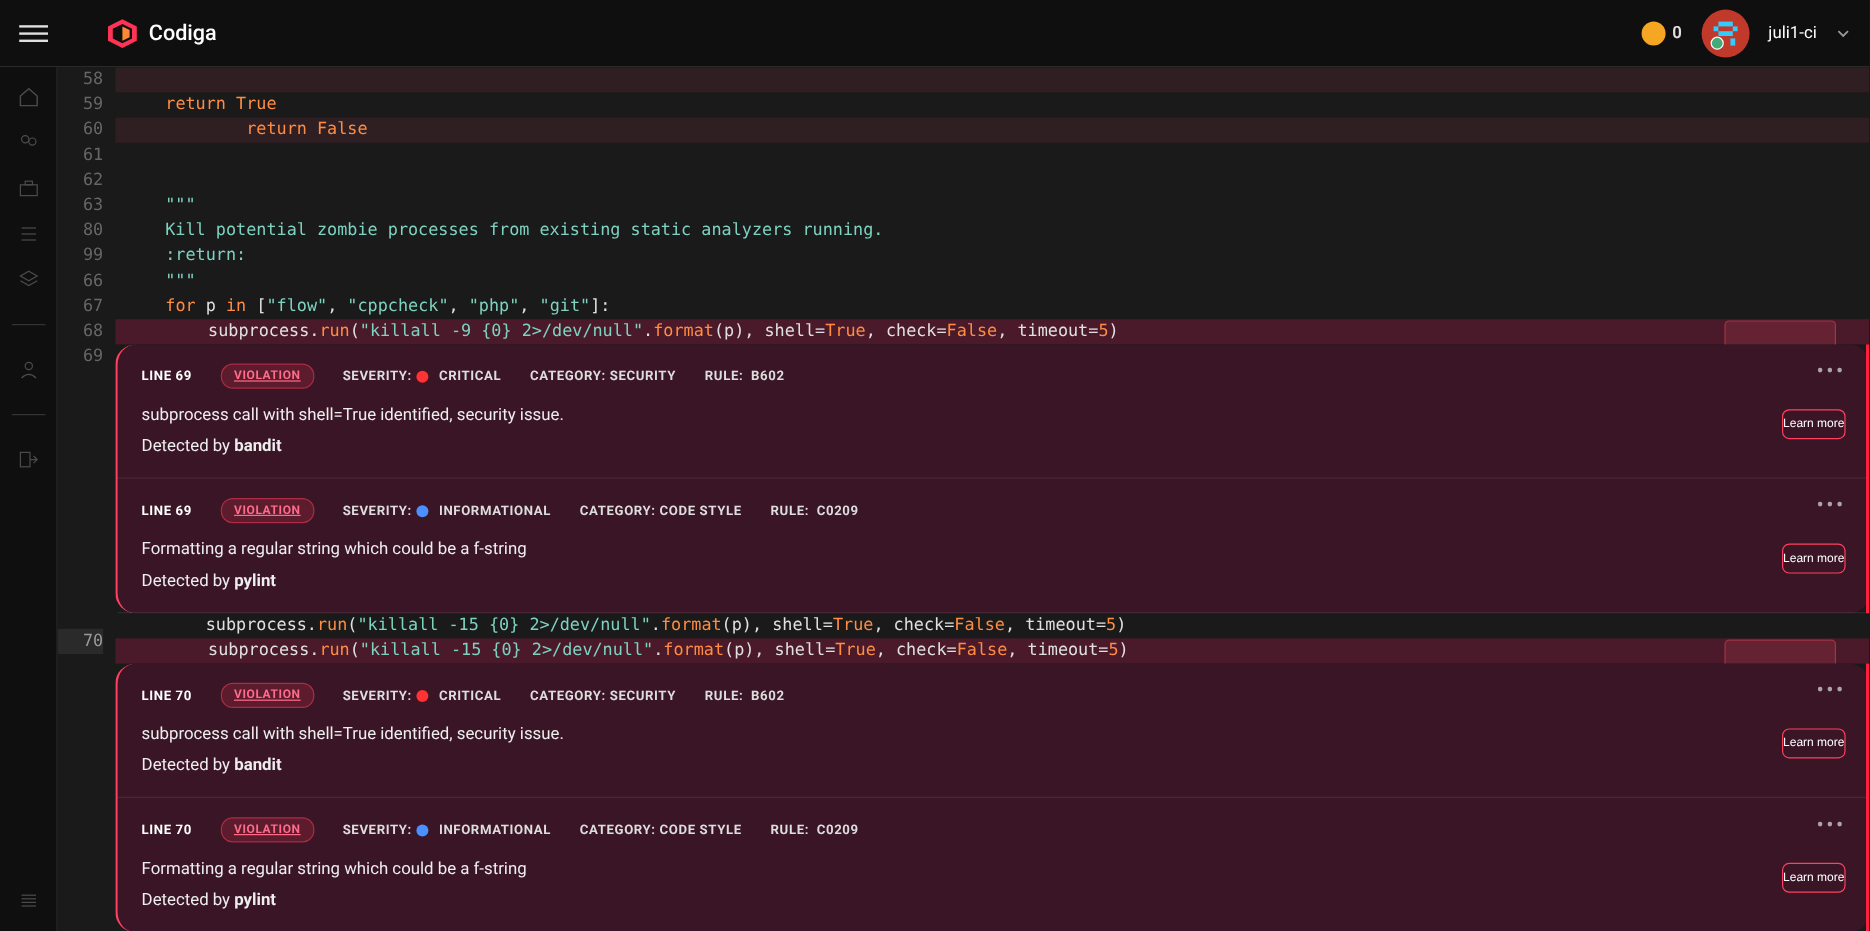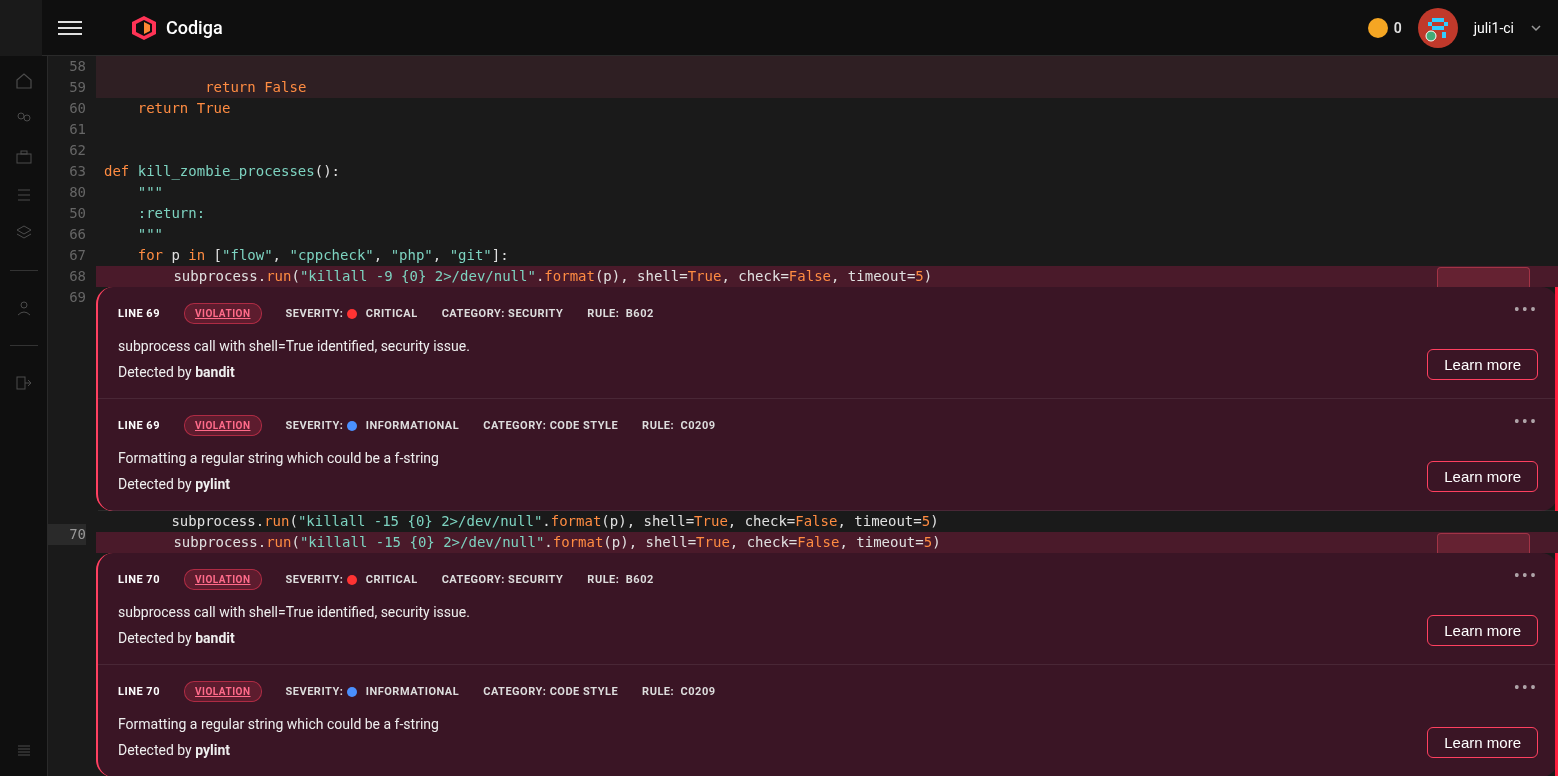--- a/index.html
+++ b/index.html
@@ -13,21 +13,20 @@
 }
 
 
 .header {
   height: 56px;
   background: #0f0f0f;
   display: flex;
   align-items: center;
   padding: 0 16px;
   border-bottom: 1px solid #2a2a2a;
-  margin-left: 42px;
 }
 .hamburger { width: 24px; height: 24px; display: flex; flex-direction: column; justify-content: center; gap: 4px; cursor: pointer; }
 .hamburger span { height: 2px; background: #e0e0e0; }
 .logo { display: flex; align-items: center; gap: 8px; margin-left: 48px; }
 .logo-icon { width: 28px; height: 28px; }
 .logo-text { font-size: 18px; font-weight: 500; color: #fff; }
 .header-right { margin-left: auto; display: flex; align-items: center; gap: 16px; }
 .cookie-badge { display: flex; align-items: center; gap: 6px; font-size: 14px; font-weight: 600; }
 .cookie-icon { width: 20px; height: 20px; background: #f5a623; border-radius: 50%; position: relative; }
 .avatar { width: 40px; height: 40px; border-radius: 50%; background: #c0392b; display: flex; align-items: center; justify-content: center; position: relative; }
@@ -110,27 +109,27 @@
 .sev-dot { width: 10px; height: 10px; border-radius: 50%; display: inline-block; margin-right: 6px; vertical-align: middle; }
 .sev-crit { background: #ff3333; }
 .sev-info { background: #4a90ff; }
 .vio-msg { margin-top: 14px; font-size: 14px; color: #eee; }
 .vio-detect { margin-top: 10px; font-size: 14px; color: #eee; }
 .vio-detect .tool { font-weight: 700; }
 .vio-more { position: absolute; right: 20px; top: 12px; cursor: pointer; opacity: 0.7; font-size: 18px; letter-spacing: 2px; }
 .learn-more {
   position: absolute;
   right: 20px;
-  bottom: 18px;
+  bottom: 32px;
   background: transparent;
   border: 1px solid #ff4060;
   color: #fff;
-  padding: 6px 16px;
+  padding: 6px 0;
   border-radius: 6px;
-  font-size: 15px;
+  font-size: 10px;
   cursor: pointer;
 }
 .right-border-red { position: absolute; right: 0; top: 0; bottom: 0; width: 3px; background: #ff2040; }
 </style>
 </head>
 <body>
 
 <div class="header">
   <div class="hamburger">
     <span></span>
@@ -212,39 +211,39 @@
 
   <div class="main">
     <div class="gutter" id="gutter">
         <div class="ln">58</div>
         <div class="ln">59</div>
         <div class="ln">60</div>
         <div class="ln">61</div>
         <div class="ln">62</div>
         <div class="ln">63</div>
         <div class="ln">80</div>
-        <div class="ln">50</div>
+        <div class="ln">99</div>
         <div class="ln">66</div>
         <div class="ln">67</div>
         <div class="ln">68</div>
         <div class="ln">69</div>
         <div style="height: 216px;"></div>
         <div class="ln hl">70</div>
         <div class="ln" style="background: rgb(221, 221, 221); height: 0px;"></div>
         <div class="ln"></div>
         <div style="height: 216px;"></div>
       </div>
     <div class="code-area" id="code-area">
         <div class="code-line hl"></div>
+        <div class="code-line"><span>    </span><span class="kw">return </span><span class="val">True</span></div>
         <div class="code-line hl"><span>            </span><span class="kw">return </span><span class="val">False</span></div>
-        <div class="code-line"><span>    </span><span class="kw">return </span><span class="val">True</span></div>
         <div class="code-line"></div>
         <div class="code-line"></div>
-        <div class="code-line"><span class="kw">def </span><span class="fn">kill_zombie_processes</span><span class="punc">():</span></div>
         <div class="code-line"><span class="doc">    """</span></div>
+        <div class="code-line"><span class="doc">    Kill potential zombie processes from existing static analyzers running.</span></div>
         <div class="code-line"><span class="doc">    :return:</span></div>
         <div class="code-line"><span class="doc">    """</span></div>
         <div class="code-line"><span>    </span><span class="kw">for </span><span class="nm">p </span><span class="kw">in </span><span class="punc">[</span><span class="str">"flow"</span><span class="punc">, </span><span class="str">"cppcheck"</span><span class="punc">, </span><span class="str">"php"</span><span class="punc">, </span><span class="str">"git"</span><span class="punc">]:</span></div>
         <div class="code-line violation"><span class="nm">        subprocess.</span><span class="attr2">run</span><span class="punc">(</span><span class="str">"killall -9 {0} 2&gt;/dev/null"</span><span class="punc">.</span><span class="attr2">format</span><span class="punc">(p), </span><span class="nm">shell</span><span class="punc">=</span><span class="val">True</span><span class="punc">, </span><span class="nm">check</span><span class="punc">=</span><span class="val">False</span><span class="punc">, </span><span class="nm">timeout</span><span class="punc">=</span><span class="num">5</span><span class="punc">)</span><span class="right-marker"><span class="vio-count">2 VIOLATIONS</span><svg viewBox="0 0 12 12" class="caret-up">
               <path d="M2 8 L6 4 L10 8" stroke="#fff" stroke-width="1.5" fill="none"></path>
             </svg></span></div>
         <div class="vio-section" style="position: relative;">
           <div class="vio-panel">
             <div class="vio-meta">
               <span class="line-tag">LINE 69</span>

